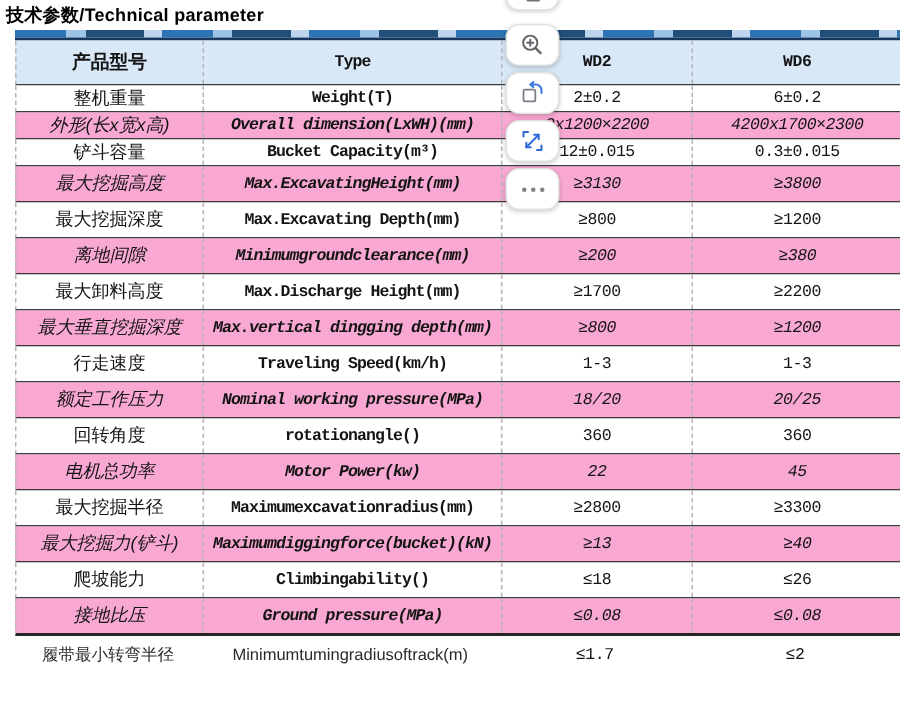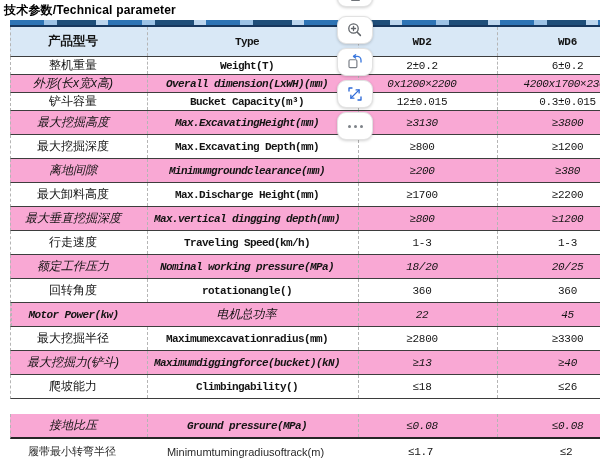--- a/index.html
+++ b/index.html
@@ -22,30 +22,29 @@
       #1f4e79 47px 86px, #bdd6ee 86px 98px);
     box-sizing:border-box;
   }
   .thead,.trow{
     display:grid;
     grid-template-columns:124px 199px 127px 140px;
     align-items:stretch;
     border-left:1px dashed #b5b5b5;
     box-sizing:border-box;
     background:#fff;
-    gap:12px;
   }
   .thead{
     height:30px;background:#d9e8f6;
     border-bottom:1px solid #3d3d3d;
   }
   .trow{height:24px;border-bottom:1px solid #3d3d3d;}
   .trow.tall{height:18px;}
   .trow.alt{background:#f9a8d4;font-style:italic;}
-  .trow.last{height:25px;border-bottom:2px solid #262626;margin-top:15px;}
+  .trow.last{height:25px;border-bottom:2px solid #262626;}
   .trow.outside{height:25px;border:none;background:#fff;}
   .trow.outside .tcell{border-left:none;}
   .tcell{
     display:flex;align-items:center;justify-content:center;
     overflow:hidden;white-space:nowrap;color:#141414;
   }
   .tcell:not(.c0){border-left:1px dashed #b5b5b5;}
   .c0{font-size:12px;}
   .c1{font-family:"Liberation Mono","DejaVu Sans Mono",monospace;font-size:11px;font-weight:bold;letter-spacing:-0.6px;}
   .c2,.c3{font-family:"Liberation Mono","DejaVu Sans Mono",monospace;font-size:11px;letter-spacing:-0.3px;}
@@ -142,22 +141,22 @@
         <div class="tcell c2">18/20</div>
         <div class="tcell c3">20/25</div>
       </div>
       <div class="trow">
         <div class="tcell c0">回转角度</div>
         <div class="tcell c1">rotationangle()</div>
         <div class="tcell c2">360</div>
         <div class="tcell c3">360</div>
       </div>
       <div class="trow alt">
+        <div class="tcell c0">电机总功率</div>
         <div class="tcell c1">Motor Power(kw)</div>
-        <div class="tcell c0">电机总功率</div>
         <div class="tcell c2">22</div>
         <div class="tcell c3">45</div>
       </div>
       <div class="trow">
         <div class="tcell c0">最大挖掘半径</div>
         <div class="tcell c1">Maximumexcavationradius(mm)</div>
         <div class="tcell c2">≥2800</div>
         <div class="tcell c3">≥3300</div>
       </div>
       <div class="trow alt">

